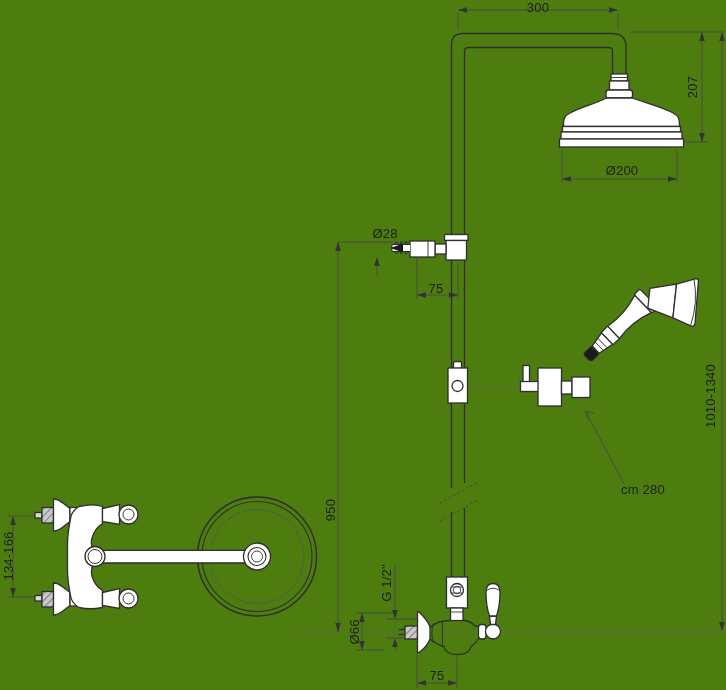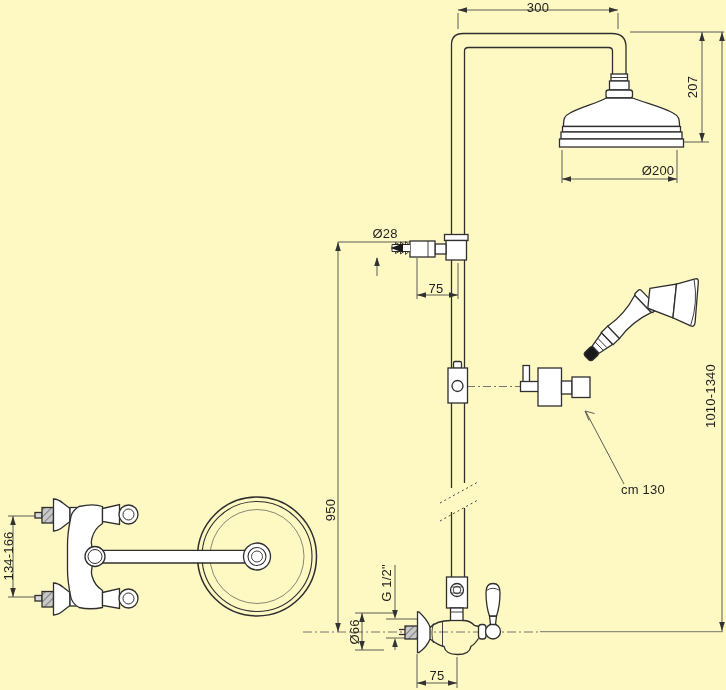--- a/index.html
+++ b/index.html
@@ -1,16 +1,16 @@
 <!DOCTYPE html>
 <html><head>
 <meta charset="utf-8">
 <style>
   html,body{margin:0;padding:0;background:#fff;}
-  #stage{position:relative;width:726px;height:690px;background:#fef9c3;overflow:hidden;
+  #stage{position:relative;width:726px;height:690px;background:#4d7c0f;overflow:hidden;
          font-family:"Liberation Sans",sans-serif;}
   #stage svg{position:absolute;left:0;top:0;}
   .lbl{position:absolute;font-size:13px;color:#1f1f1f;white-space:nowrap;
        transform:translate(-50%,-50%);line-height:1;letter-spacing:.2px;}
   .lbl.rot{transform:translate(-50%,-50%) rotate(-90deg);}
 </style>
 </head>
 <body>
 
 <div id="stage">
@@ -230,24 +230,24 @@
     <circle cx="128.5" cy="514.5" r="5.5" stroke-width="1"></circle>
     <circle cx="128.5" cy="598.5" r="9.5"></circle>
     <circle cx="128.5" cy="598.5" r="5.5" stroke-width="1"></circle>
     <circle cx="95" cy="556.5" r="10"></circle>
     <circle cx="95" cy="556.5" r="7" stroke-width="1"></circle>
   </g>
 </svg>
 
 <div class="lbl" style="left:538px;top:7px">300</div>
 <div class="lbl rot" style="left:692px;top:87px">207</div>
-<div class="lbl" style="left:658px;top:170px">Ø200</div>
+<div class="lbl" style="left:622px;top:170px">Ø200</div>
 <div class="lbl rot" style="left:710px;top:396px">1010-1340</div>
 <div class="lbl" style="left:385px;top:233px">Ø28</div>
 <div class="lbl" style="left:436px;top:288px">75</div>
-<div class="lbl" style="left:643px;top:489px">cm 130</div>
+<div class="lbl" style="left:643px;top:489px">cm 280</div>
 <div class="lbl rot" style="left:330px;top:510px">950</div>
 <div class="lbl rot" style="left:386px;top:583px">G 1/2"</div>
 <div class="lbl rot" style="left:354px;top:632px">Ø66</div>
 <div class="lbl" style="left:437px;top:675px">75</div>
 <div class="lbl rot" style="left:8px;top:556px">134-166</div>
 
 </div>
 
 </body></html>

